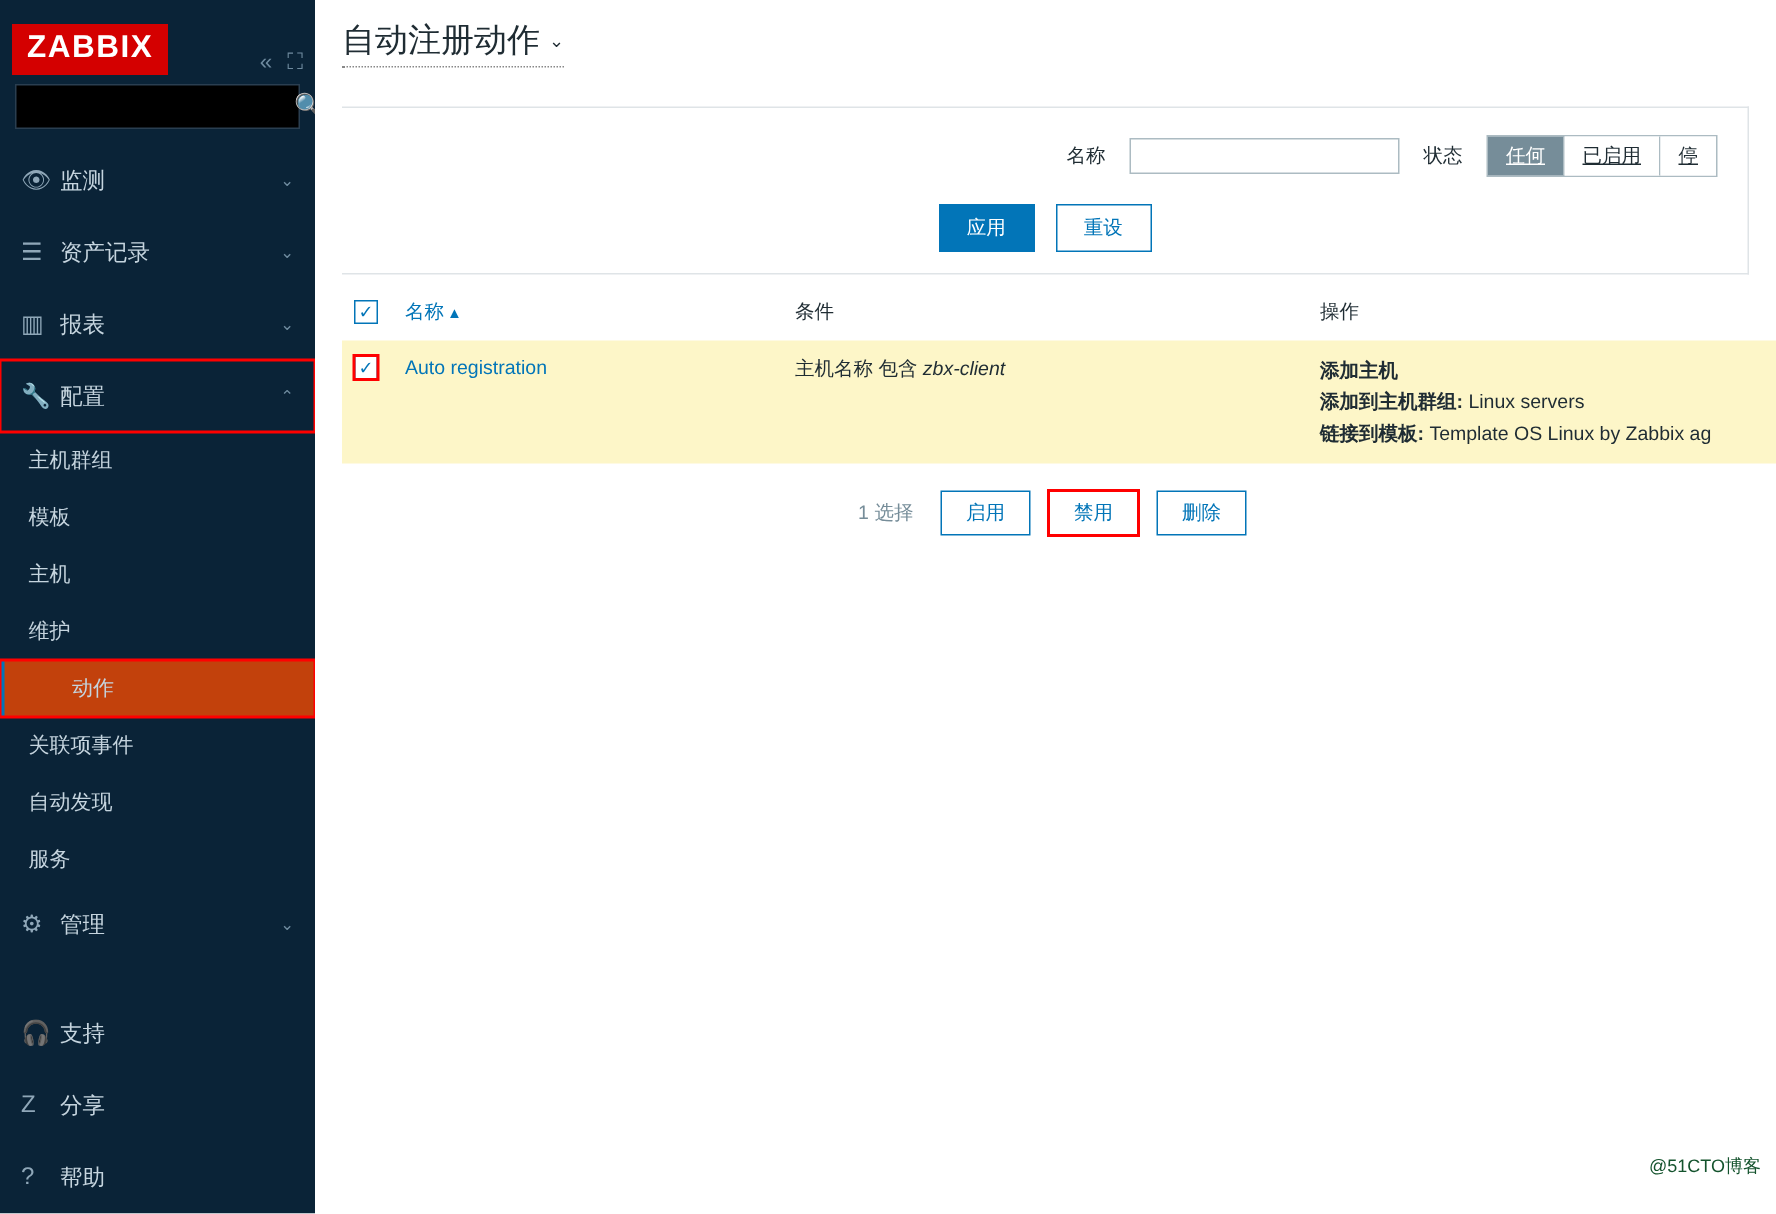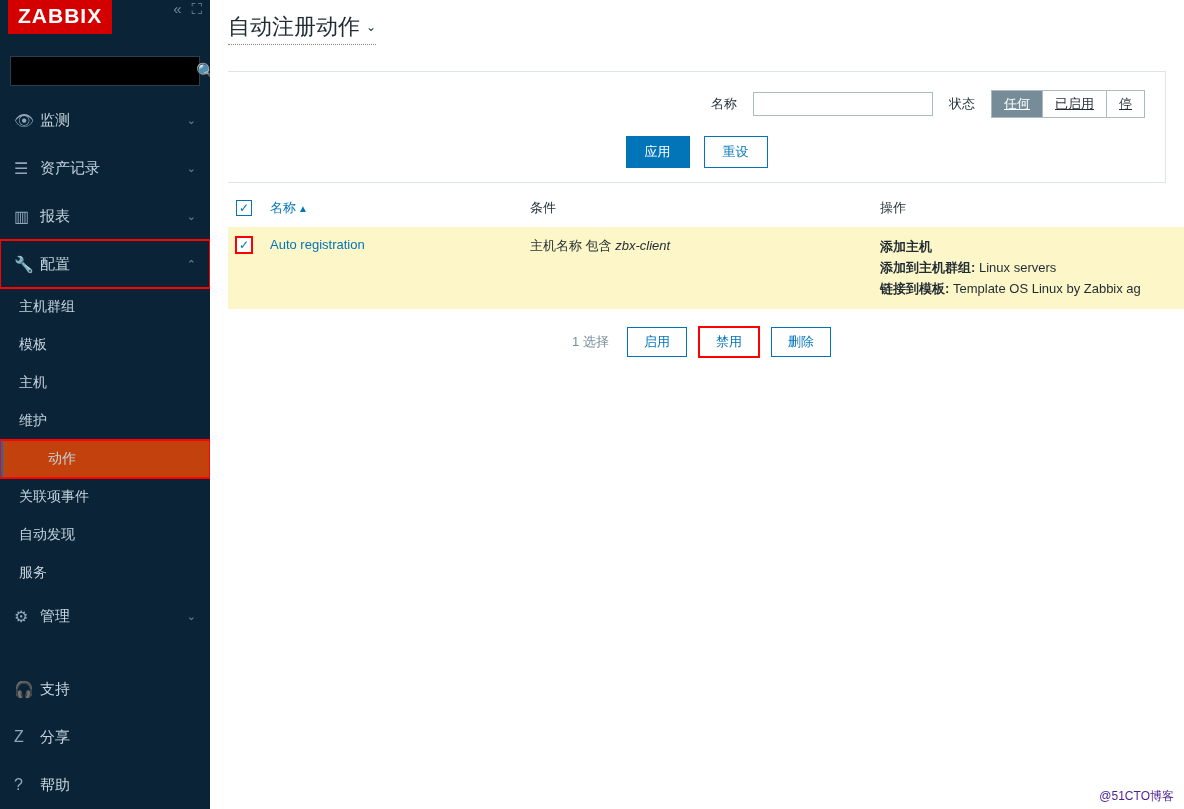--- a/index.html
+++ b/index.html
@@ -1,21 +1,21 @@
 <!DOCTYPE html>
 <html><head>
 <meta charset="utf-8">
 <style>
 * { box-sizing: border-box; margin: 0; padding: 0; }
 body { font-family: Arial, "Helvetica Neue", Helvetica, sans-serif; font-size: 13px; color: #1f2c33; background: #fff; }
 .app { display: flex; height: 809px; width: 1184px; overflow: hidden; position: relative; }
 
 
 .sidebar { width: 210px; background: #0a2337; color: #c5d4de; display: flex; flex-direction: column; flex-shrink: 0; }
-.sidebar-top { height: 50px; display: flex; align-items: flex-start; padding: 0 8px; }
+.sidebar-top { height: 50px; display: flex; align-items: flex-end; padding: 0 8px; }
 .logo { background: #d40000; color: #fff; font-weight: bold; font-size: 21px; letter-spacing: 1px; padding: 4px 10px 6px 10px; font-family: Arial; }
 .top-icons { margin-left: auto; display: flex; gap: 10px; color: #6e8a9e; }
 .top-icons span { cursor: pointer; font-size: 15px; }
 .search-row { padding: 6px 10px 10px 10px; }
 .search-box { display: flex; align-items: center; background: #000; border: 1px solid #2a3e50; height: 30px; padding: 0 8px; }
 .search-box input { flex: 1; background: transparent; border: none; outline: none; color: #c5d4de; }
 .search-icon { color: #6e8a9e; font-size: 16px; }
 
 .nav { flex: 1; overflow: hidden; }
 .nav-item { display: flex; align-items: center; height: 48px; padding: 0 14px; cursor: pointer; color: #c5d4de; font-size: 15px; }
@@ -57,21 +57,21 @@
 .chk { width: 16px; height: 16px; border: 1px solid #0275b8; display: inline-flex; align-items: center; justify-content: center; color: #0275b8; font-size: 12px; cursor: pointer; background: #fff; }
 .link { color: #0275b8; cursor: pointer; }
 .op-line { line-height: 1.6; }
 .op-line b { font-weight: bold; }
 .cond-val { font-style: italic; }
 
 .bulk-row { display: flex; align-items: center; gap: 12px; padding: 18px 0 0 9px; justify-content: center; }
 .bulk-count { color: #768d99; font-size: 13px; margin-right: 6px; }
 .btn-outline { background: #fff; color: #0275b8; border: 1px solid #0275b8; padding: 5px 16px; font-size: 13px; cursor: pointer; }
 
-.watermark { position: absolute; right: 10px; bottom: 4px; color: #4c1d95; font-size: 12px; }
+.watermark { position: absolute; right: 10px; bottom: 23px; color: #14532d; font-size: 12px; }
 </style>
 </head>
 <body>
 
 <div class="app">
 
   <aside class="sidebar">
     <div class="sidebar-top">
       <span class="logo">ZABBIX</span>
       <div class="top-icons">

